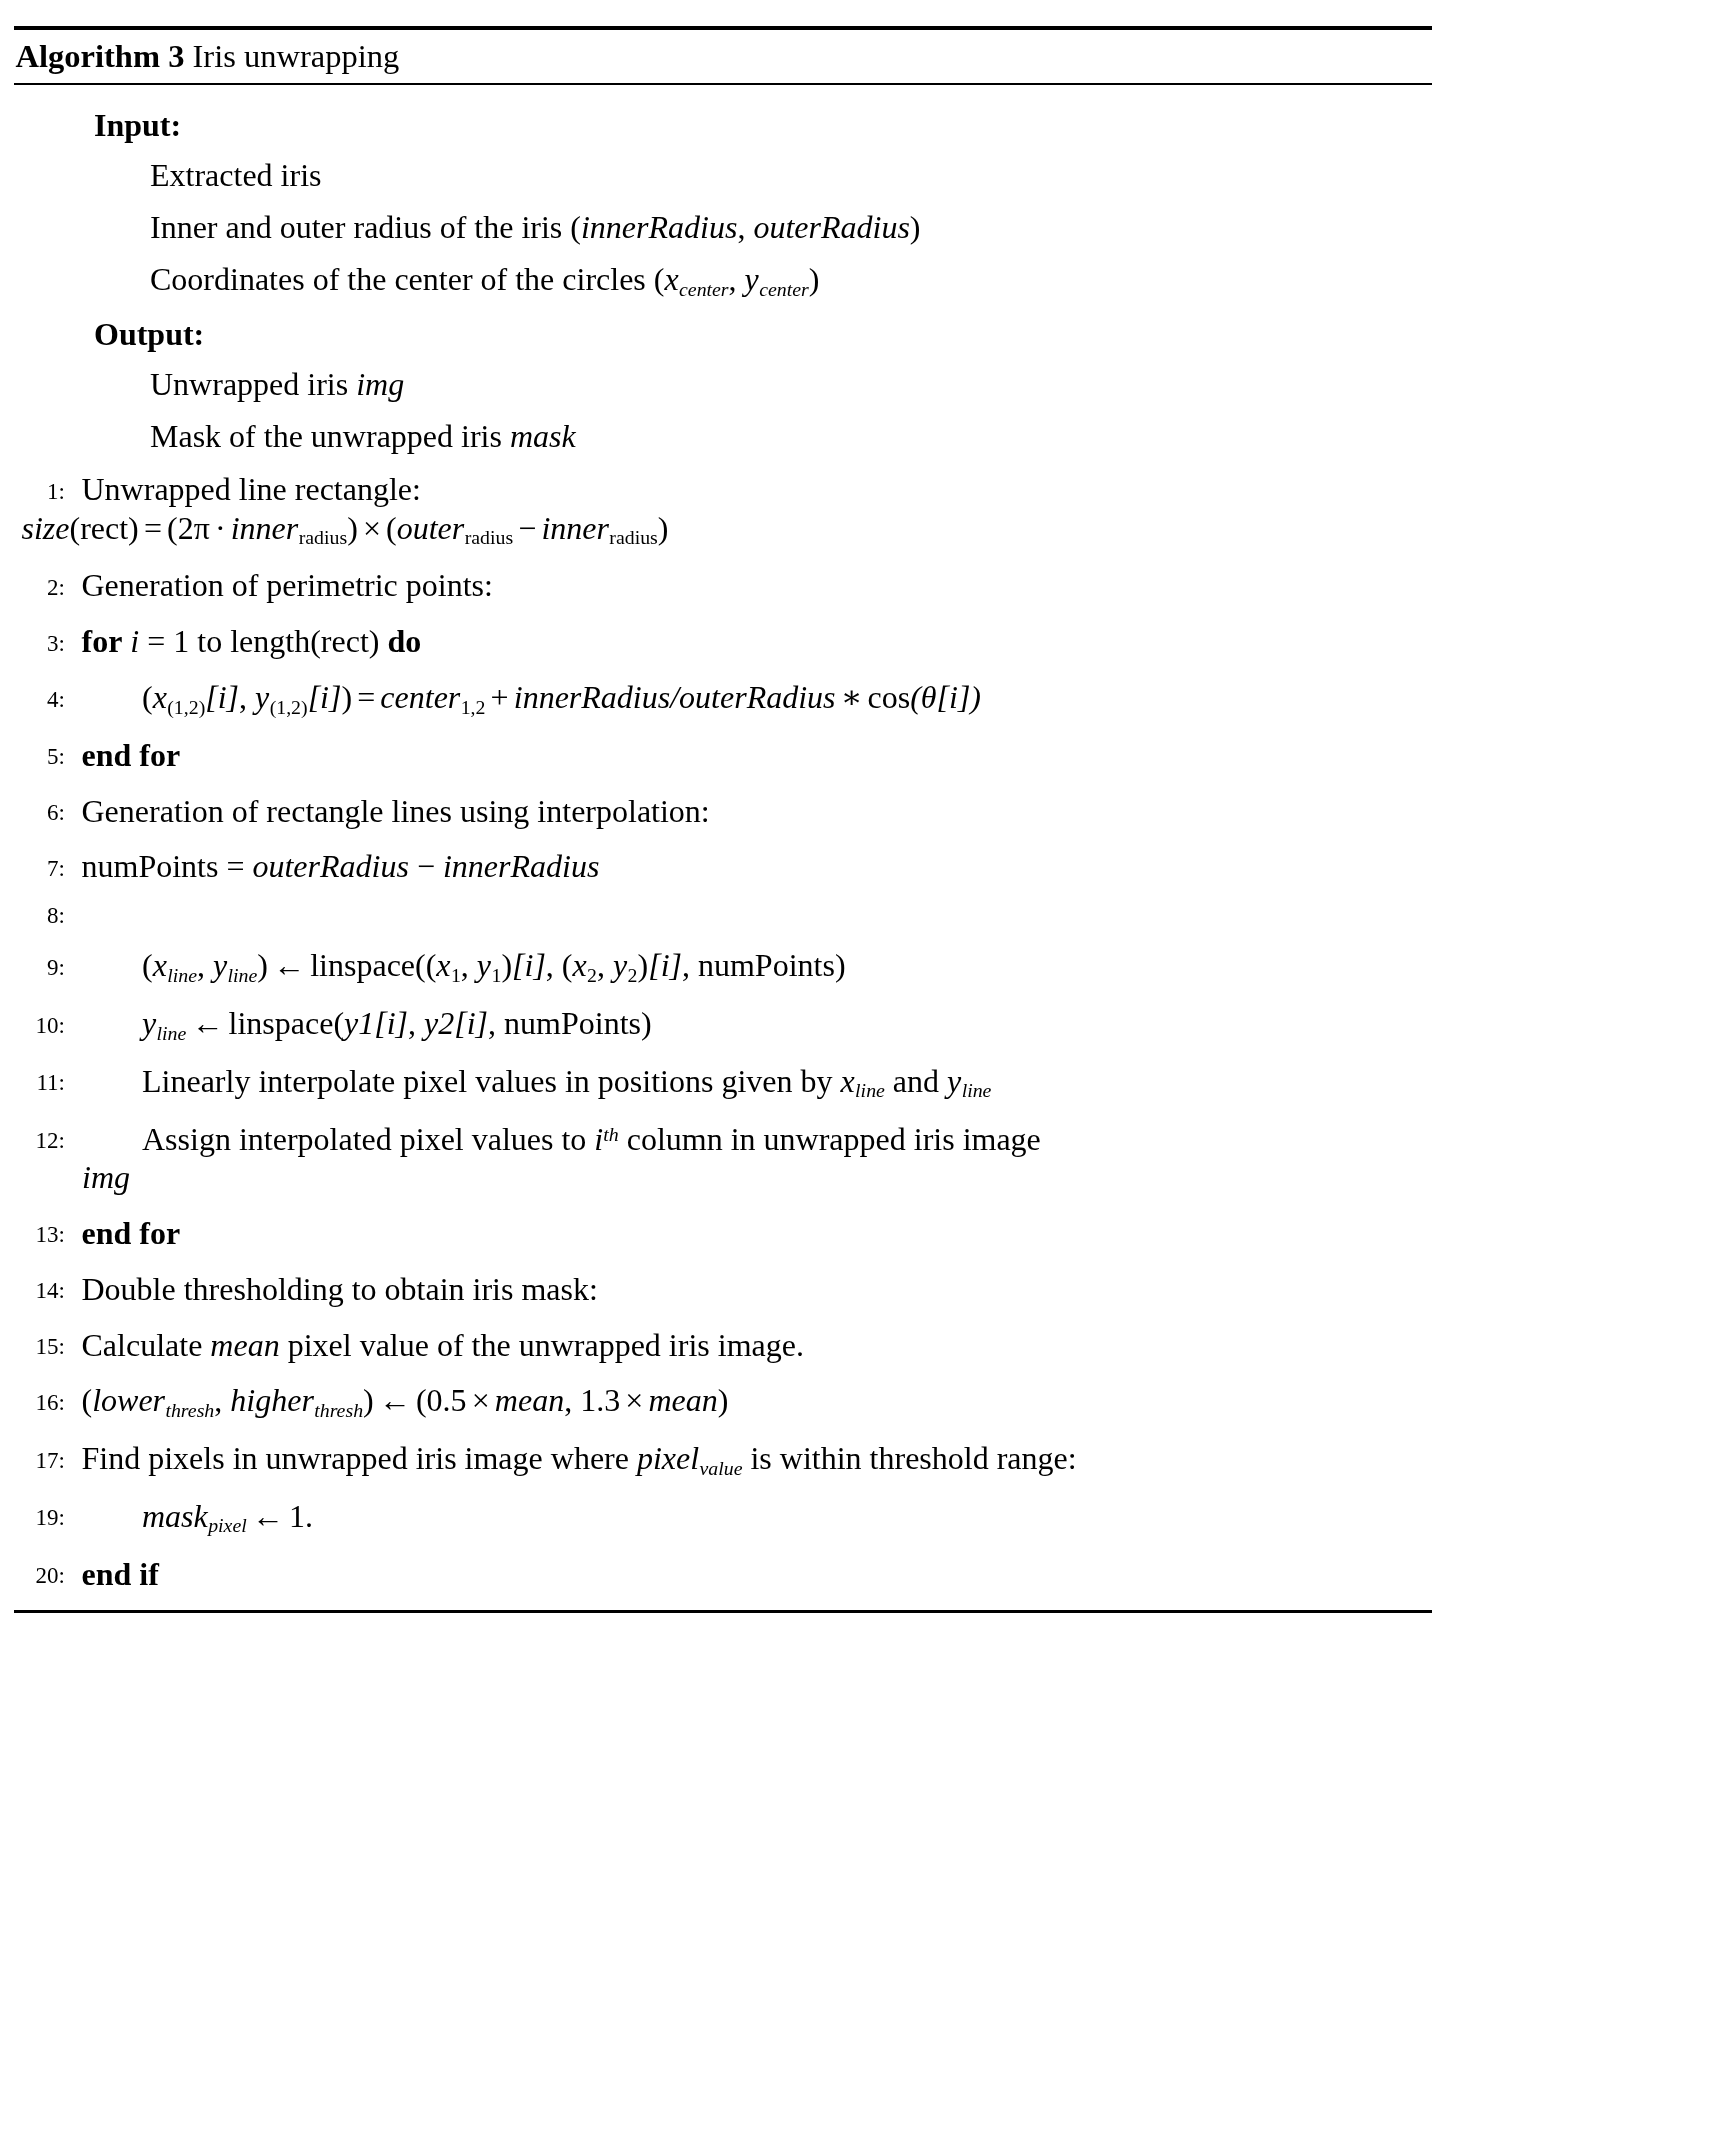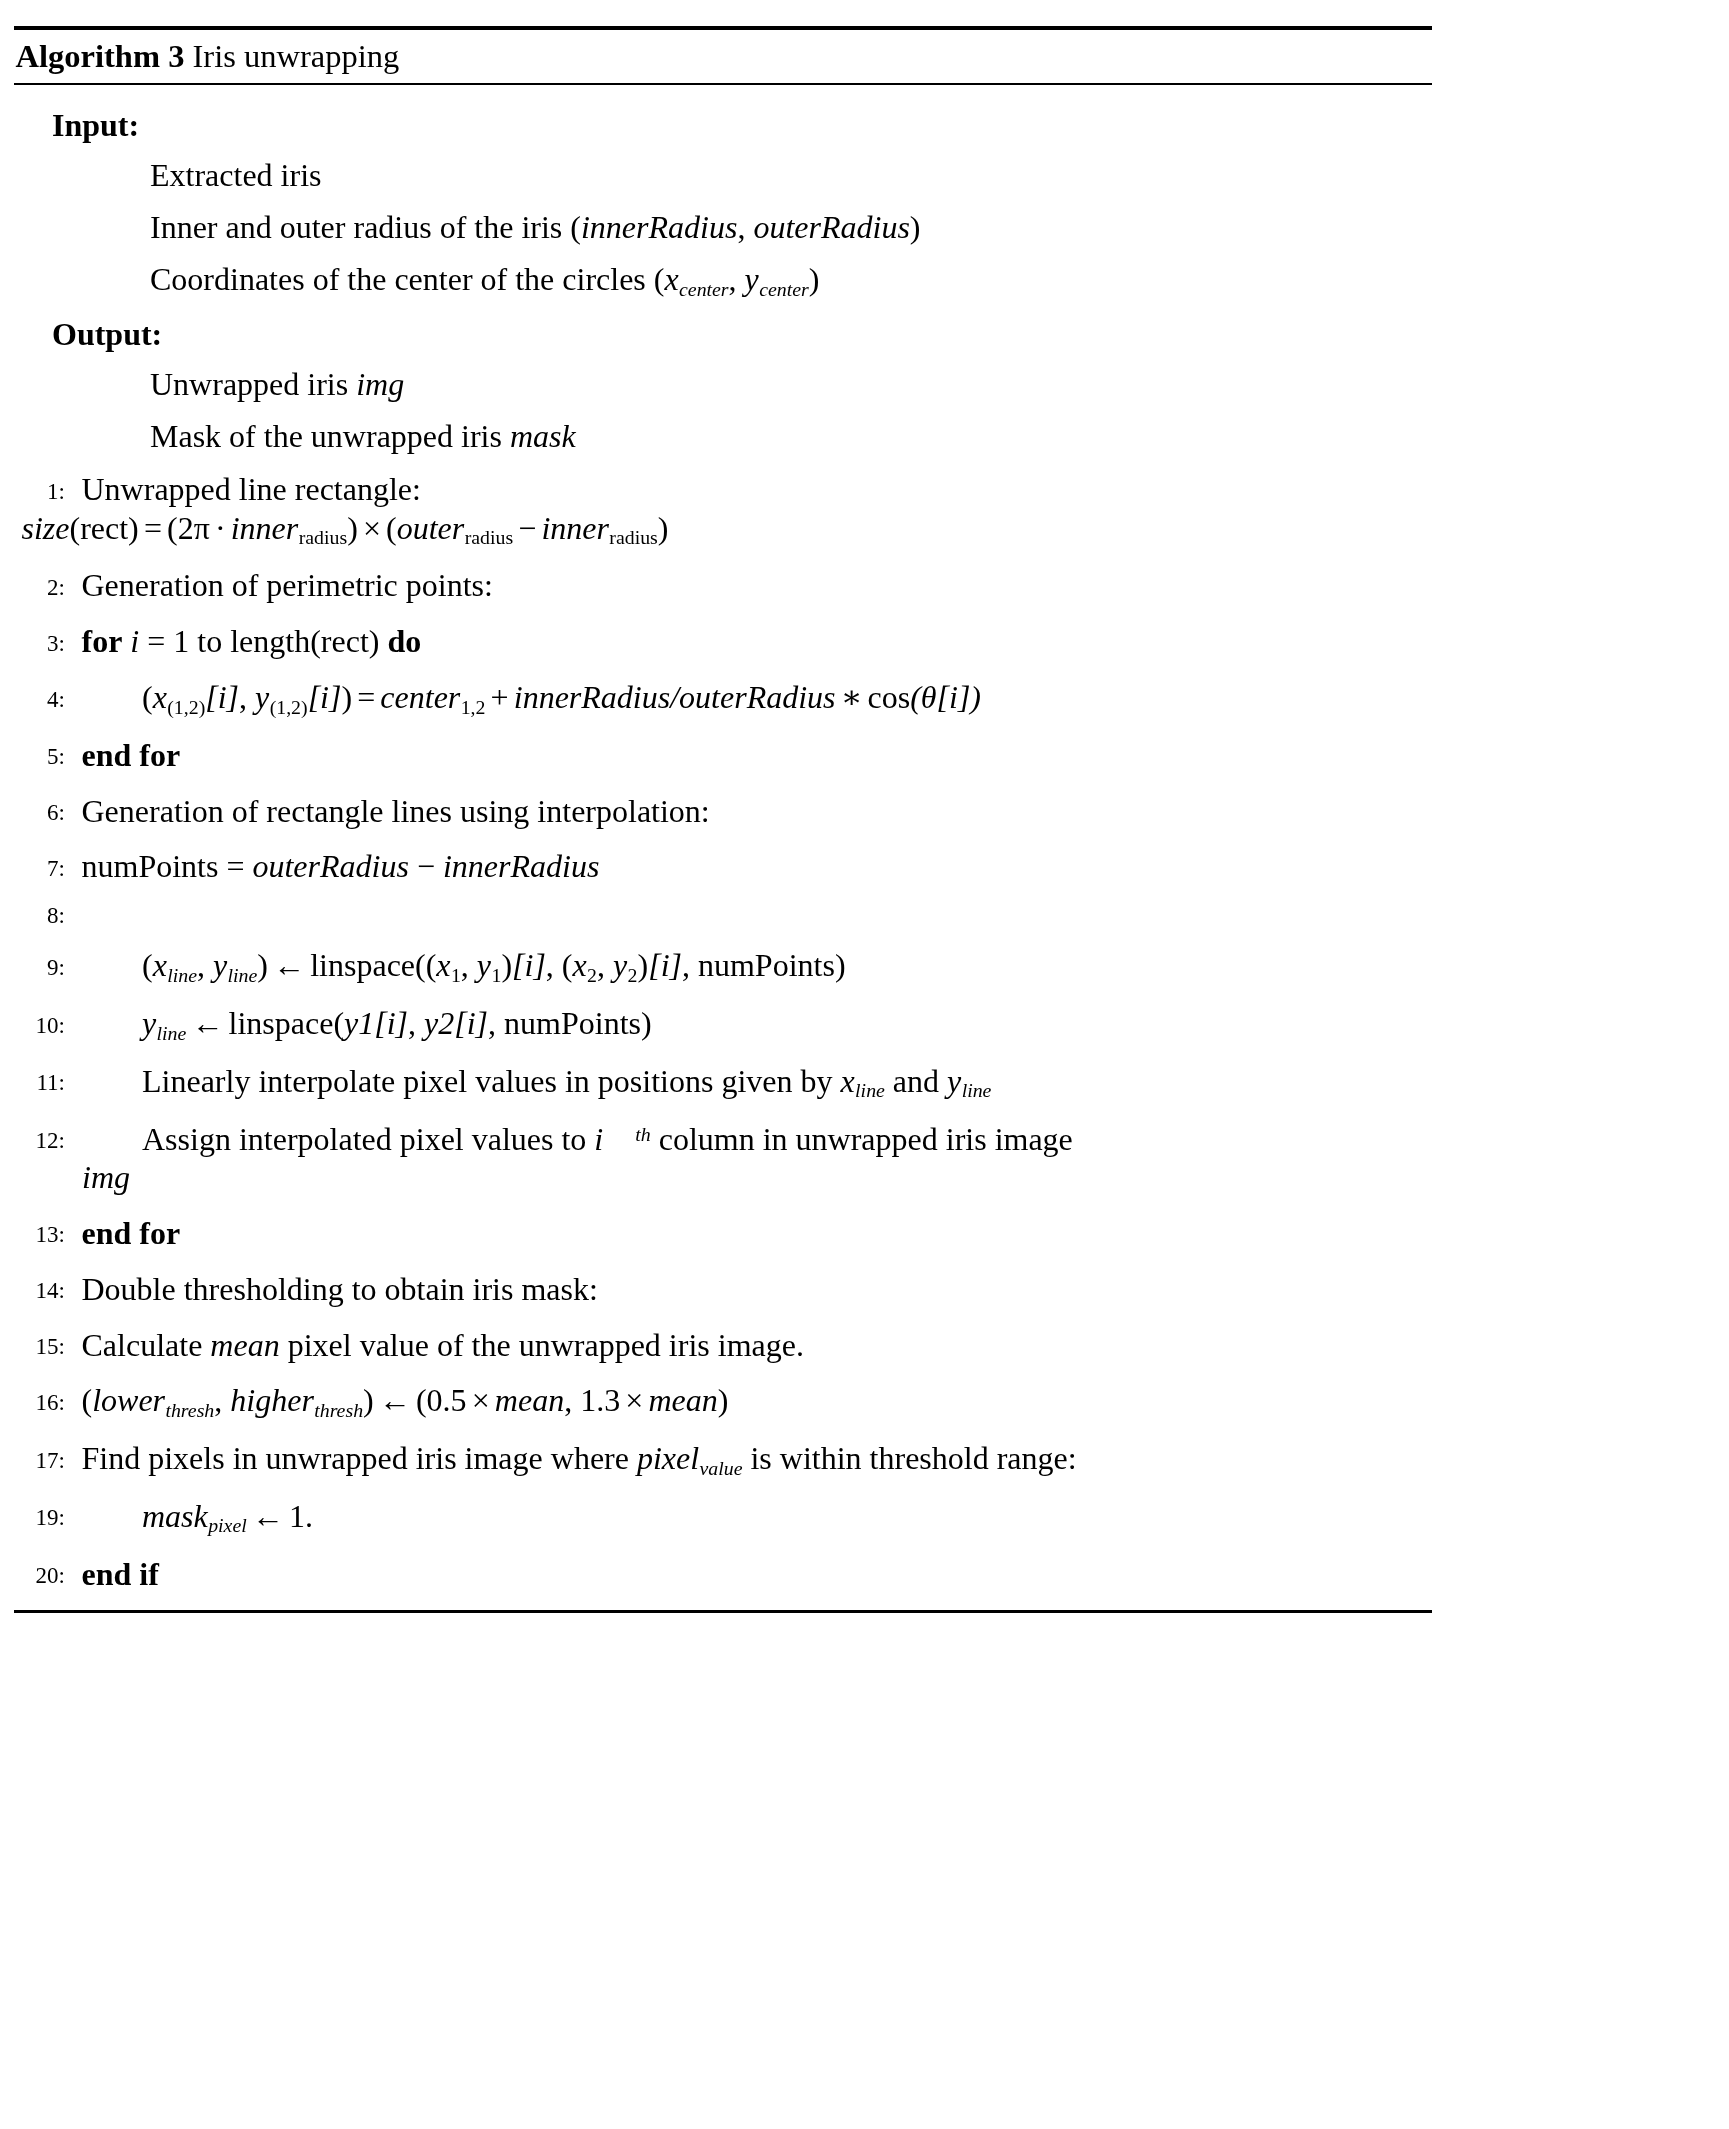--- a/index.html
+++ b/index.html
@@ -48,21 +48,21 @@
     padding-top: 15.6px;
     padding-bottom: 4.6px;
     font-size: 32px;
     line-height: 1.0;
   }
 
   
   .io-head {
     font-weight: bold;
     font-size: 32px;
-    margin-left: 52px;
+    margin-left: 94px;
     margin-top: 0px;
     margin-bottom: 0px;
     padding: 8.2px 0 8.2px 0;
     white-space: nowrap;
   }
   .io-item {
     margin-left: 150px;
     padding: 10px 0 10px 0;
     white-space: nowrap;
     font-size: 32px;
@@ -110,21 +110,20 @@
   .subr {
     font-size: 0.62em;
     vertical-align: -0.28em;
     font-style: normal;
     padding-left: 0.02em;
   }
   .sup {
     font-size: 0.62em;
     vertical-align: 0.45em;
     font-style: italic;
-    margin-left: 32px;
   }
   .op  { padding: 0 0.16em; font-style: normal; }
   .paren { font-style: normal; }
   .nowrap { white-space: nowrap; }
 </style>
 </head>
 <body>
 
 <div class="algorithm-float">
 

